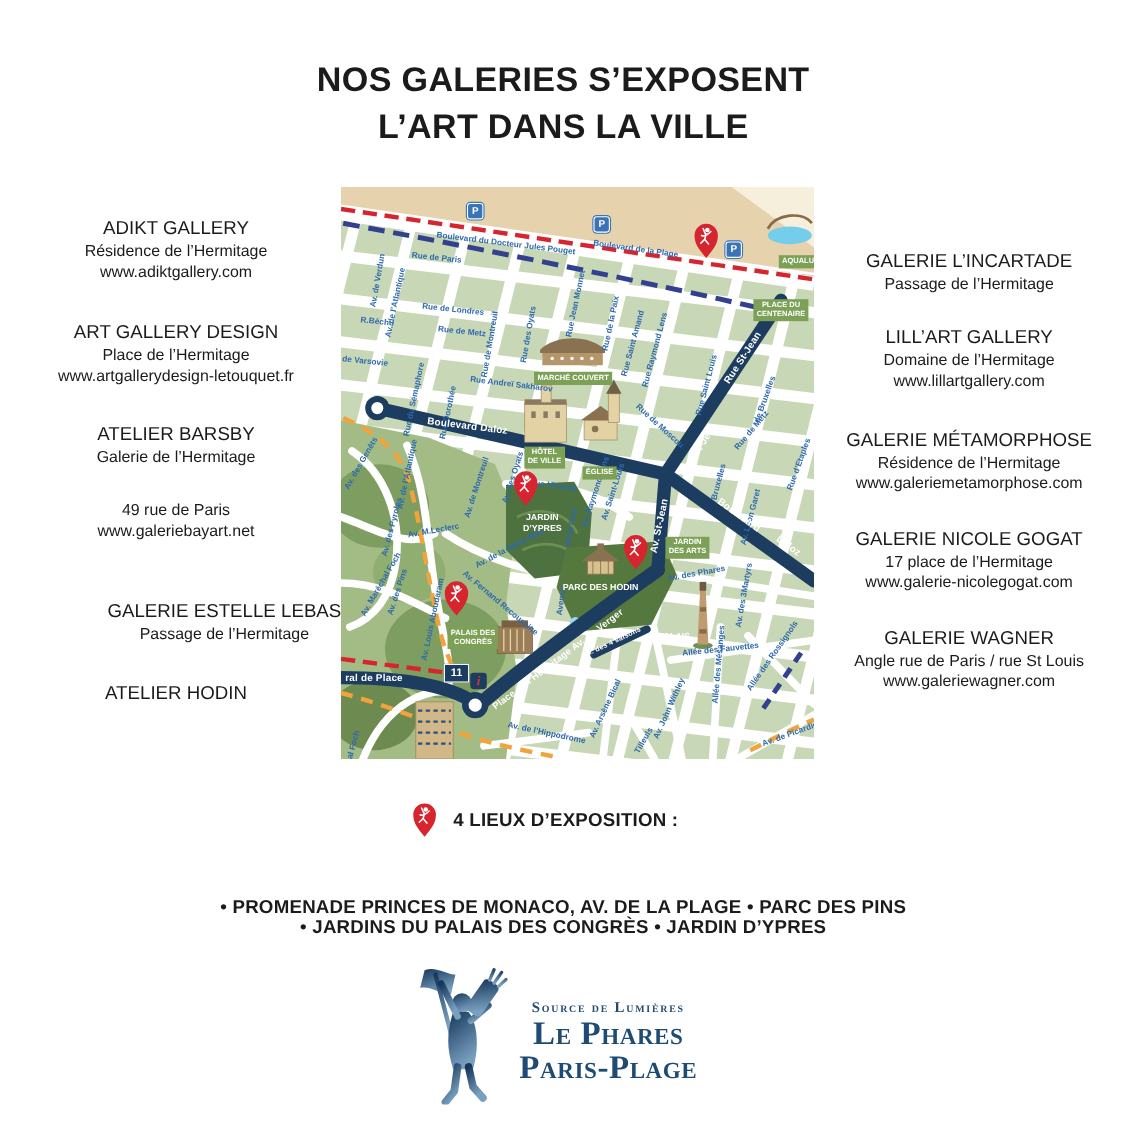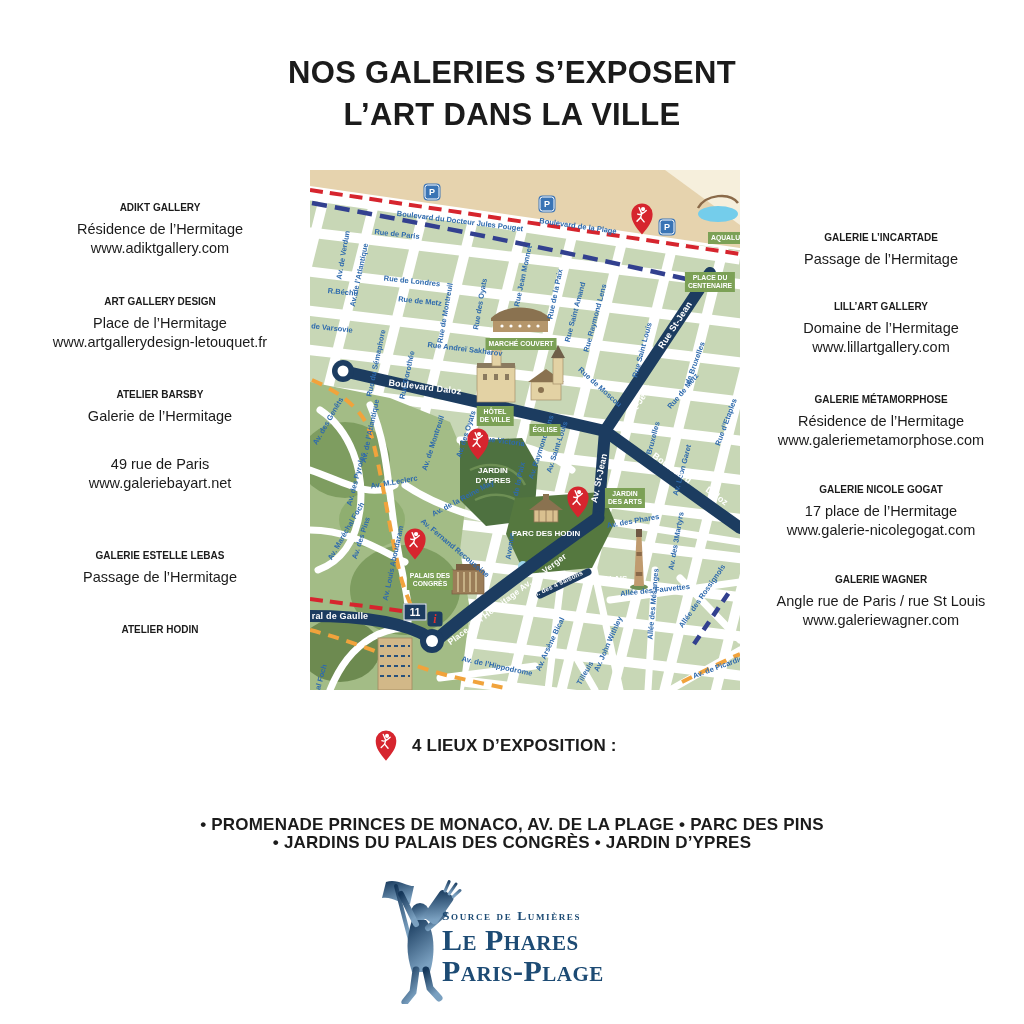--- a/index.html
+++ b/index.html
@@ -3,21 +3,21 @@
 <meta charset="utf-8">
 <style>
   html,body{margin:0;padding:0;background:#fff;}
   #page{position:relative;width:1024px;height:1024px;background:#fff;overflow:hidden;
         font-family:"Liberation Sans",sans-serif;color:#1b1b1b;}
   .abs{position:absolute;}
   
   #title{left:0;top:52px;width:1024px;text-align:center;font-weight:700;font-size:31px;line-height:42px;letter-spacing:.3px;}
   
   .gcol .entry{position:absolute;width:320px;text-align:center;}
-  .entry .gname{font-weight:700;font-size:10px;line-height:19px;margin-bottom:3px;}
+  .entry .gname{font-weight:400;font-size:17px;line-height:19px;margin-bottom:3px;}
   .entry .gline{font-size:14.5px;line-height:19px;}
   
   #map{left:310px;top:170px;width:430px;height:520px;overflow:hidden;background:#fff;}
   #map svg.base{position:absolute;left:0;top:0;}
   .street{position:absolute;white-space:nowrap;font-size:7.5px;font-weight:700;color:#2e6aad;
           transform:translate(-50%,-50%) rotate(var(--r,0deg));z-index:6;}
   .roadlabel{position:absolute;white-space:nowrap;font-weight:700;color:#fff;
           transform:translate(-50%,-50%) rotate(var(--r,0deg));z-index:7;letter-spacing:.2px;}
   .placebox{position:absolute;background:#7ca156;color:#fff;font-weight:700;font-size:6.8px;line-height:8px;
           padding:2px 3px;text-align:center;white-space:nowrap;transform:translate(-50%,-50%);z-index:8;}
@@ -30,21 +30,21 @@
   .badge11{position:absolute;width:21px;height:15px;background:#1c3c60;border:1px solid #fff;color:#fff;
           font-weight:700;font-size:10px;line-height:15px;text-align:center;transform:translate(-50%,-50%);z-index:9;}
   .infoicon{position:absolute;width:15px;height:15px;background:#1c3c60;border-radius:3px;color:#e0312d;
           font-family:"Liberation Serif",serif;font-style:italic;font-weight:700;font-size:12px;line-height:14px;
           text-align:center;transform:translate(-50%,-50%);z-index:9;}
   
   #legend-pin{left:374px;top:729px;width:24px;height:33px;}
   #legend-label{left:412px;top:736px;font-size:17px;font-weight:700;letter-spacing:.2px;}
   .bullets{left:0;width:1024px;text-align:center;font-size:17px;font-weight:700;letter-spacing:.2px;}
   
-  #logo-text{left:442px;top:908px;width:222px;color:#1d4b74;}
+  #logo-text{left:442px;top:908px;width:222px;text-align:center;color:#1d4b74;}
   #logo-tagline{font-family:"Liberation Serif",serif;font-variant:small-caps;font-size:13.5px;letter-spacing:1.6px;font-weight:700;}
   .logo-name{font-family:"Liberation Serif",serif;font-variant:small-caps;font-size:30px;line-height:31px;font-weight:700;letter-spacing:.5px;}
 </style>
 </head>
 <body>
 
 <div id="page">
 
   <div class="abs" id="title">
     <div>NOS GALERIES S’EXPOSENT</div>
@@ -63,21 +63,21 @@
         <div class="gline">www.artgallerydesign-letouquet.fr</div>
       </div>
       <div class="entry" style="left: 0px; top: 385px;">
         <div class="gname">ATELIER BARSBY</div>
         <div class="gline">Galerie de l’Hermitage</div>
       </div>
       <div class="entry" style="left: 0px; top: 455px;">
         <div class="gline">49 rue de Paris</div>
         <div class="gline">www.galeriebayart.net</div>
       </div>
-      <div class="entry" style="left: 0px; top: 546px;">
+      <div class="entry" style="left: 0px; top: 546px; padding-left: 44px;">
         <div class="gname">GALERIE ESTELLE LEBAS</div>
         <div class="gline">Passage de l’Hermitage</div>
       </div>
       <div class="entry" style="left: 0px; top: 620px;">
         <div class="gname">ATELIER HODIN</div>
       </div>
     </div>
   <div class="gcol" id="right-col">
       <div class="entry" style="left: 721px; top: 228px;">
         <div class="gname">GALERIE L’INCARTADE</div>
@@ -467,21 +467,21 @@
       <div class="street" style="left: 187px; top: 496px; --r: 12deg;">Av. de l’Hippodrome</div>
       <div class="street" style="left: 11px; top: 507px; --r: -75deg;">al Foch</div>
       <div class="roadlabel" style="left: 115px; top: 217px; --r: 7deg; font-size: 9px;">Boulevard Daloz</div>
       <div class="roadlabel" style="left: 365px; top: 155px; --r: -57deg; font-size: 9px;">Rue St-Jean</div>
       <div class="roadlabel" style="left: 325px; top: 238px; --r: -57deg; font-size: 9px;">Rue St-Jean</div>
       <div class="roadlabel" style="left: 289px; top: 308px; --r: -78deg; font-size: 9px;">Av. St-Jean</div>
       <div class="roadlabel" style="left: 362px; top: 298px; --r: 36deg; font-size: 9px;">Boulevard</div>
       <div class="roadlabel" style="left: 407px; top: 326px; --r: 36deg; font-size: 9px;">Daloz</div>
       <div class="roadlabel" style="left: 197px; top: 429px; --r: -37deg; font-size: 8.5px;">Place de l’Hermitage  Av. du Verger</div>
       <div class="roadlabel" style="left: 247px; top: 414px; --r: -25deg; font-size: 6.5px;">Al. des 4 saisons</div>
-      <div class="roadlabel" style="left: 30px; top: 446px; --r: 0deg; font-size: 9px;">ral de Gaulle</div>
+      <div class="roadlabel" style="left: 30px; top: 446px; --r: 0deg; font-size: 9px;">ral de Place</div>
       <div class="placebox" style="left: 211px; top: 174px;">
         <div>MARCHÉ COUVERT</div>
       </div>
       <div class="placebox" style="left: 185px; top: 246px;">
         <div>HÔTEL</div>
         <div>DE VILLE</div>
       </div>
       <div class="placebox" style="left: 235px; top: 260px;">
         <div>ÉGLISE</div>
       </div>

